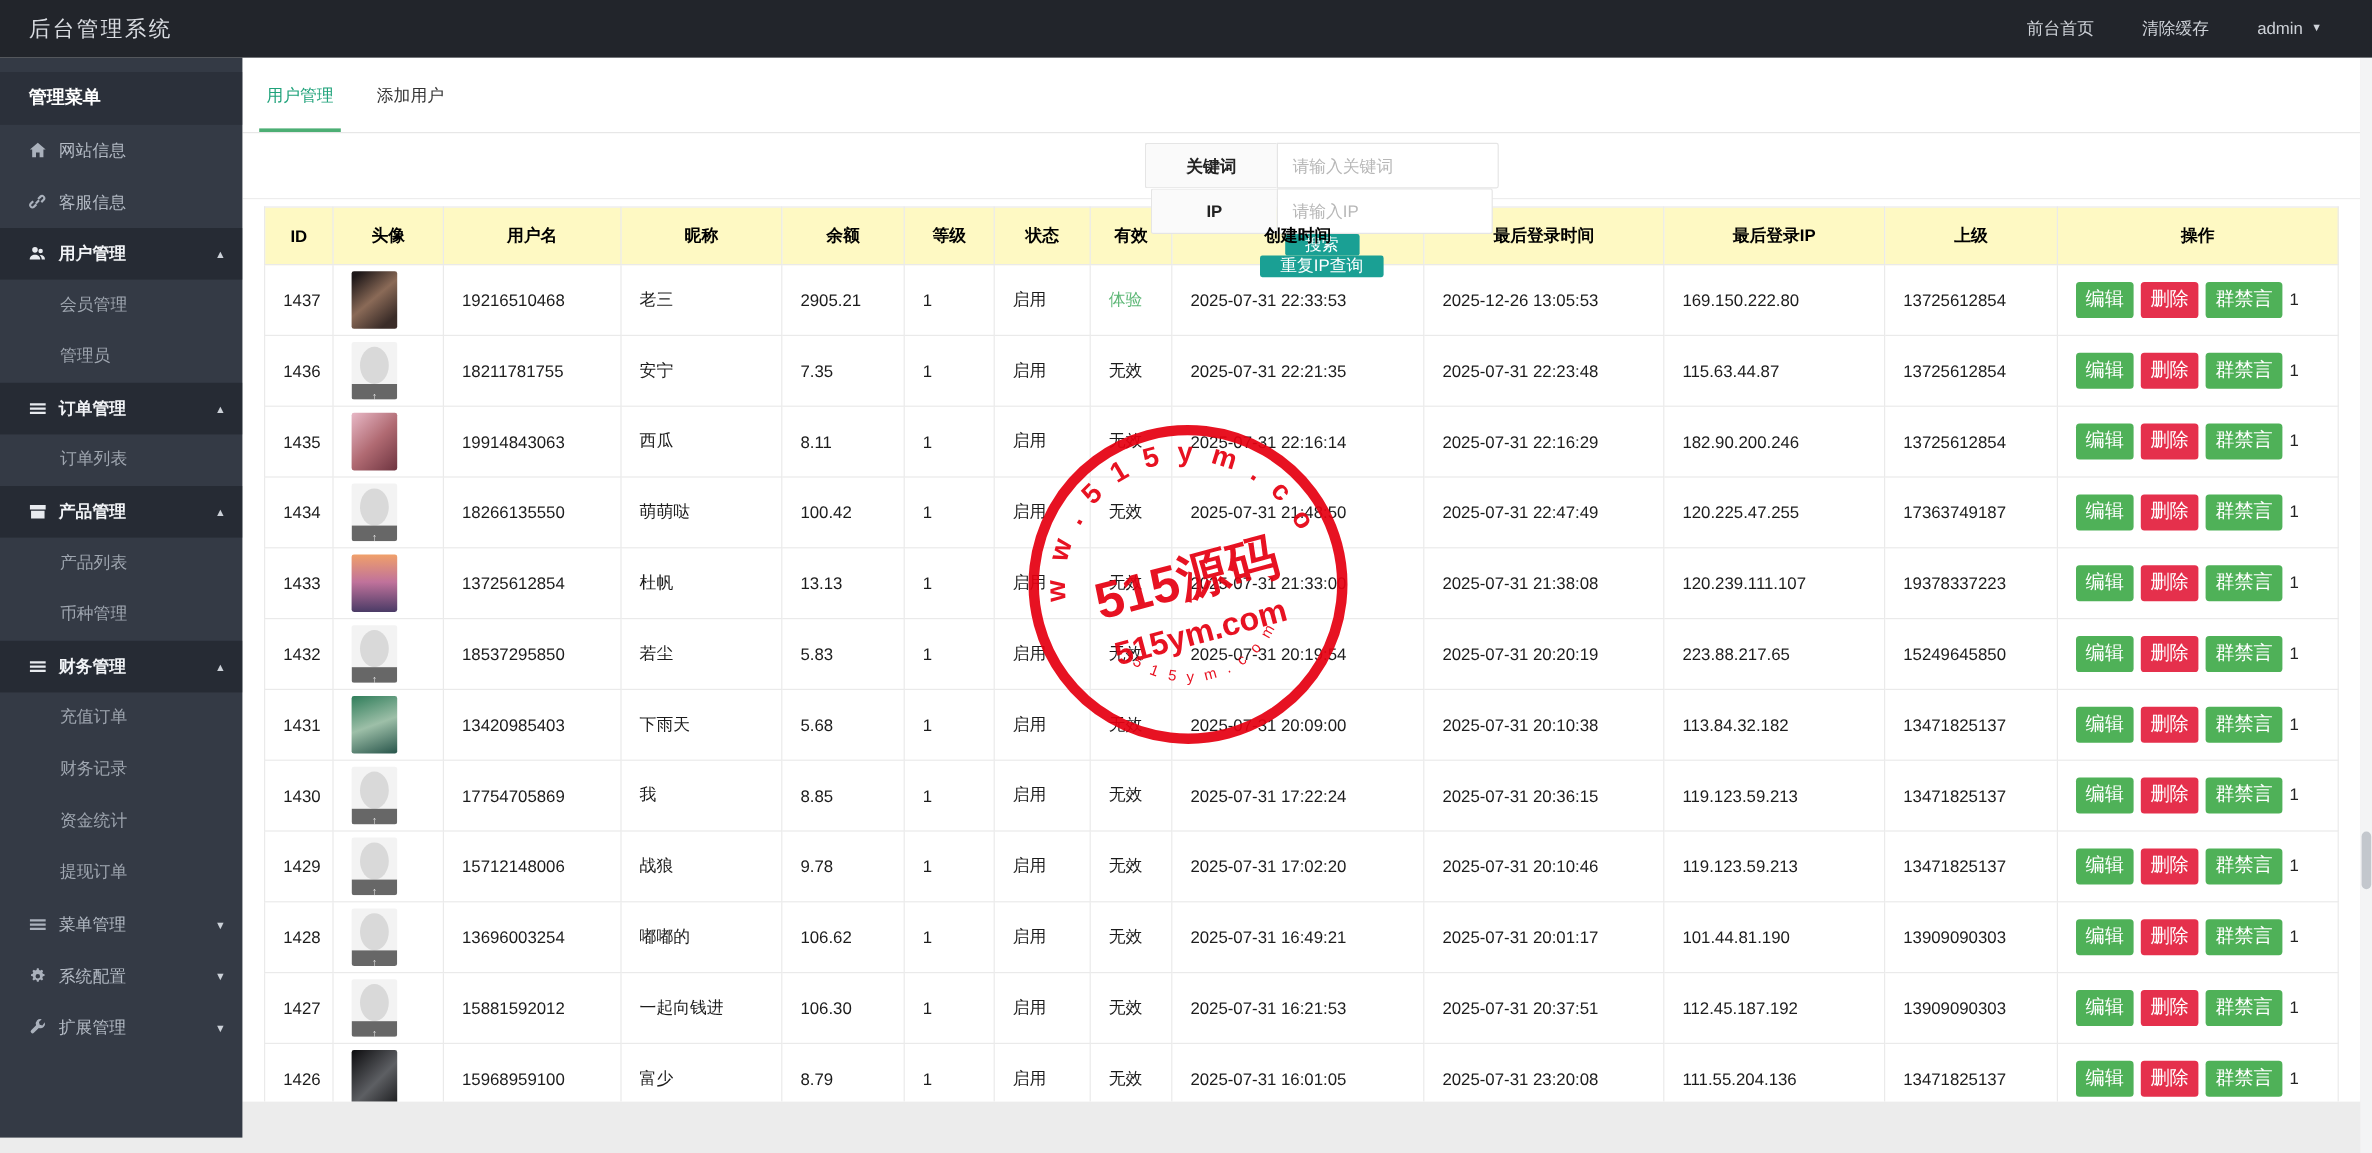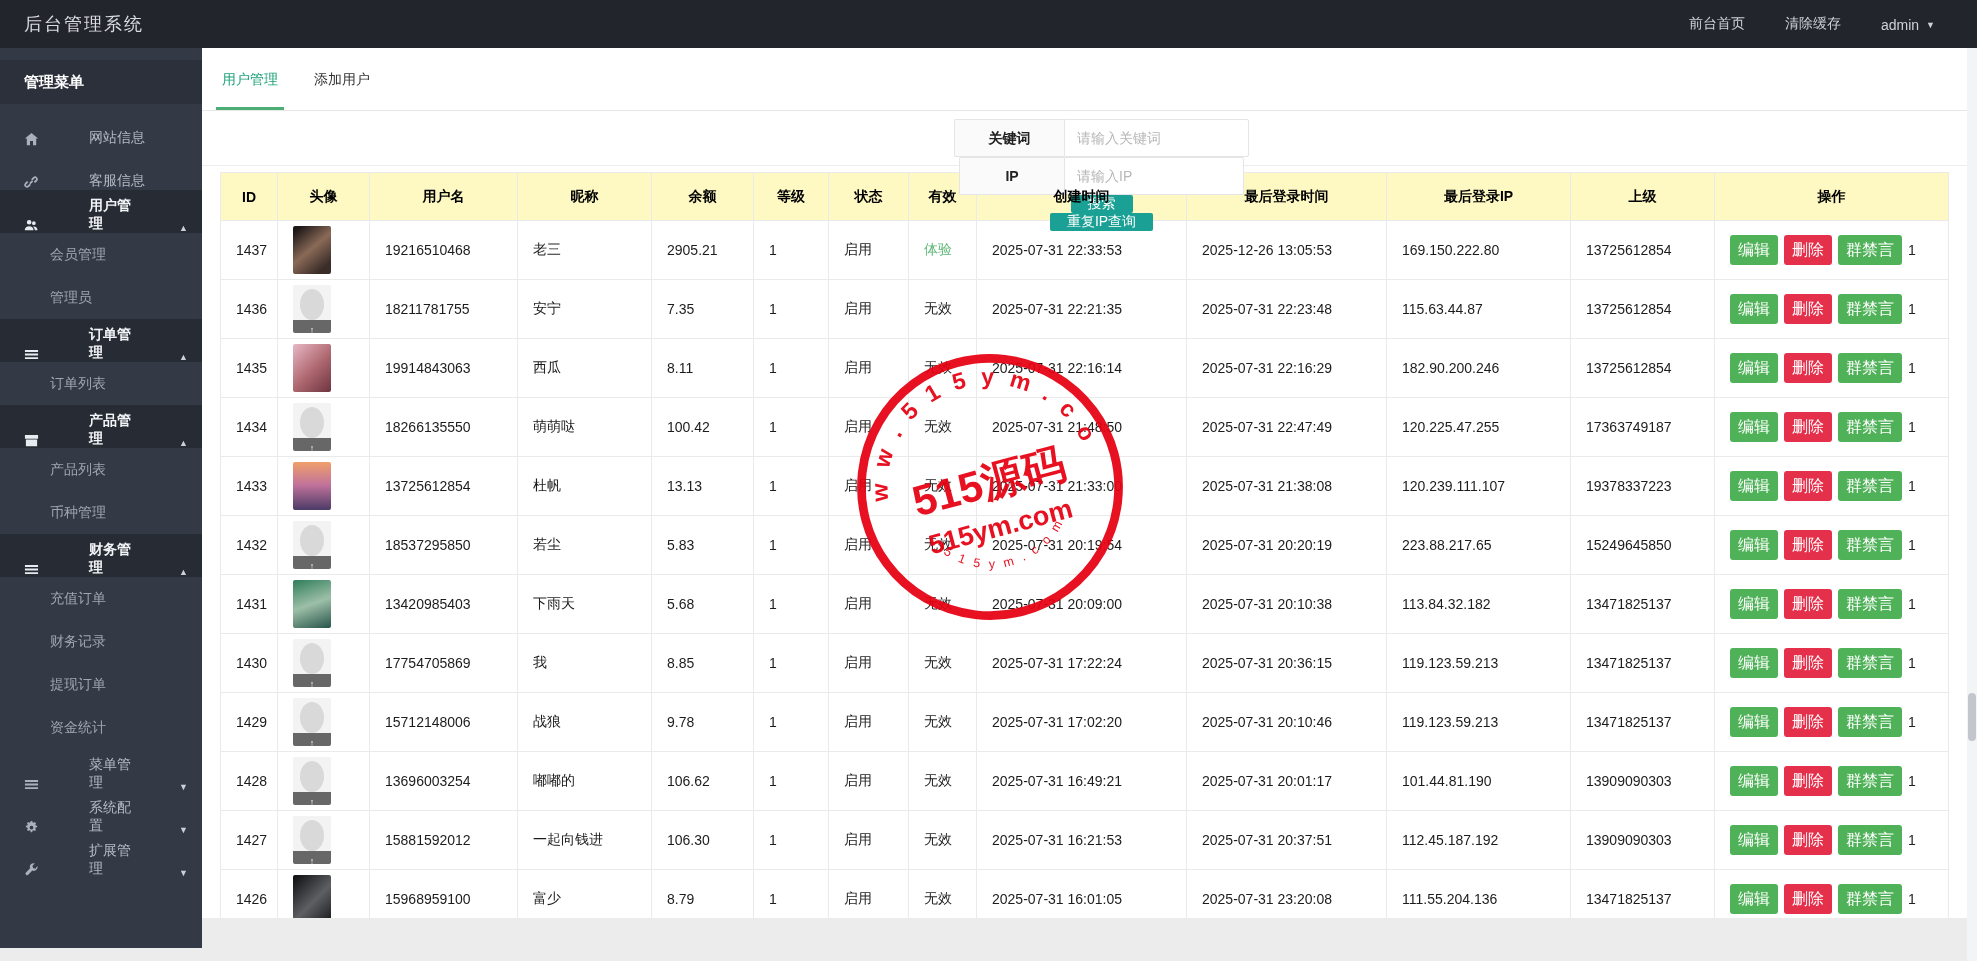--- a/index.html
+++ b/index.html
@@ -3,33 +3,33 @@
 <meta charset="utf-8">
 <style>
   * { margin:0; padding:0; box-sizing:border-box; }
   body { font-family:"Liberation Sans","DejaVu Sans",sans-serif; background:#ececec; }
   .app { position:relative; width:1977px; height:961px; background:#ececec; overflow:hidden; }
 
   
   .topbar { position:absolute; left:0; top:0; width:1977px; height:48px; background:#22252b;
             display:flex; align-items:center; z-index:30; }
   .brand { padding-left:24px; font-size:18px; letter-spacing:2px; color:#dadde2; }
-  .topbar-right { margin-left:auto; display:flex; align-items:flex-end; gap:40px;
+  .topbar-right { margin-left:auto; display:flex; align-items:flex-start; gap:40px;
                   padding-right:42px; font-size:14px; color:#cfd3d9; }
   .toplink { cursor:pointer; }
   .user-menu { cursor:pointer; display:flex; align-items:center; gap:7px; }
   .caret { font-size:9px; color:#cfd3d9; }
 
   
   .sidebar { position:absolute; left:0; top:48px; width:202px; height:900px;
              background:#343a45; padding-top:12px; overflow:hidden; z-index:20;font-family:Liberation Serif, serif; }
   .side-header { height:44px; line-height:44px; padding-left:24px; background:#2b303a;
                  color:#ffffff; font-weight:bold; font-size:15px; }
-  .side-item { height:43px; display:flex; align-items:flex-end; padding:0 14px 0 24px;
-               color:#b3bac4; font-size:14px; cursor:pointer;gap:40px; }
+  .side-item { height:43px; display:flex; align-items:center; padding:0 14px 0 24px;
+               color:#b3bac4; font-size:14px; cursor:pointer; }
   .side-item .icon { width:15px; height:15px; margin-right:10px; color:#aab1bc; }
   .side-item .icon svg { width:15px; height:15px; display:block; }
   .side-item.expanded { background:#262b34; color:#f2f4f7; font-weight:bold; }
   .side-item.expanded .icon { color:#e8ebef; }
   .side-item .arrow { margin-left:auto; font-size:9px; color:#ccd1d8; }
   .side-sub { height:43px; line-height:43px; padding-left:50px; color:#9fa6b0;
               font-size:14px; cursor:pointer; }
 
   
   .main { position:absolute; left:202px; top:48px; width:1765px; height:870px;
@@ -166,22 +166,22 @@
           <span class="icon">
             <svg viewBox="0 0 16 16">
               <path fill="currentColor" d="M1 3.2h14v2H1zM1 7h14v2H1zM1 10.8h14v2H1z"></path>
             </svg>
           </span>
           <span>财务管理</span>
           <span class="arrow">▲</span>
         </div>
         <div class="side-sub">充值订单</div>
         <div class="side-sub">财务记录</div>
+        <div class="side-sub">资金统计</div>
         <div class="side-sub">提现订单</div>
-        <div class="side-sub">资金统计</div>
         <div class="side-item parent">
           <span class="icon">
             <svg viewBox="0 0 16 16">
               <path fill="currentColor" d="M1 3.2h14v2H1zM1 7h14v2H1zM1 10.8h14v2H1z"></path>
             </svg>
           </span>
           <span>菜单管理</span>
           <span class="arrow">▼</span>
         </div>
         <div class="side-item parent">

